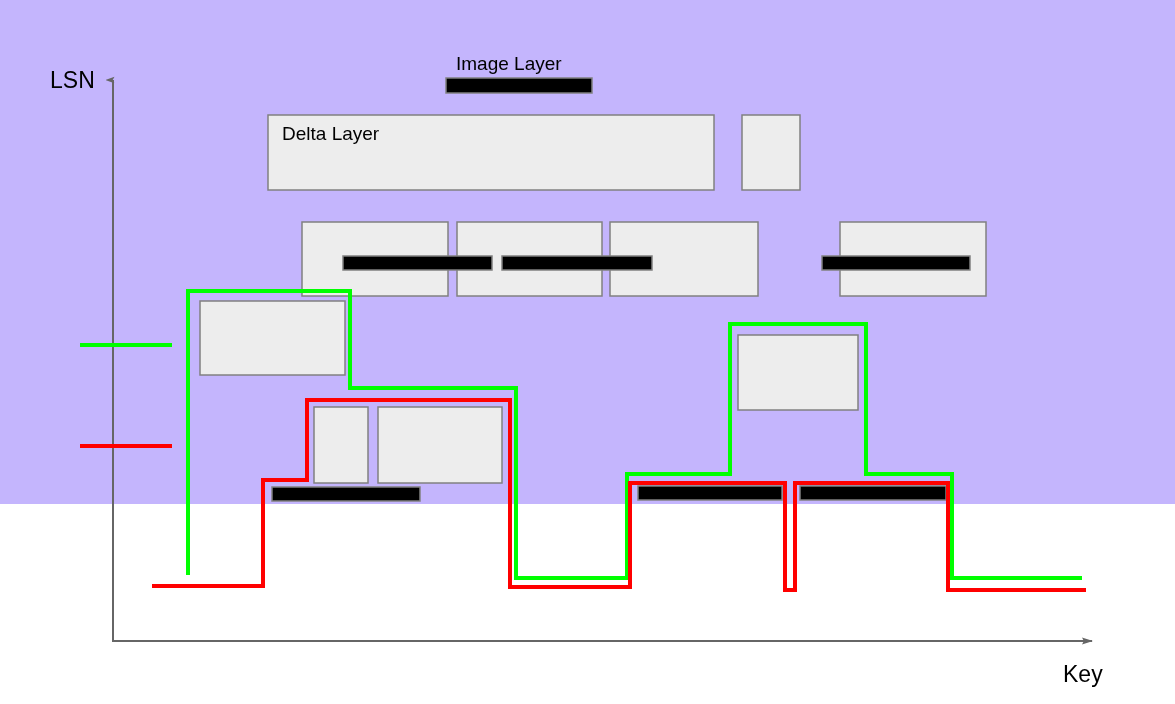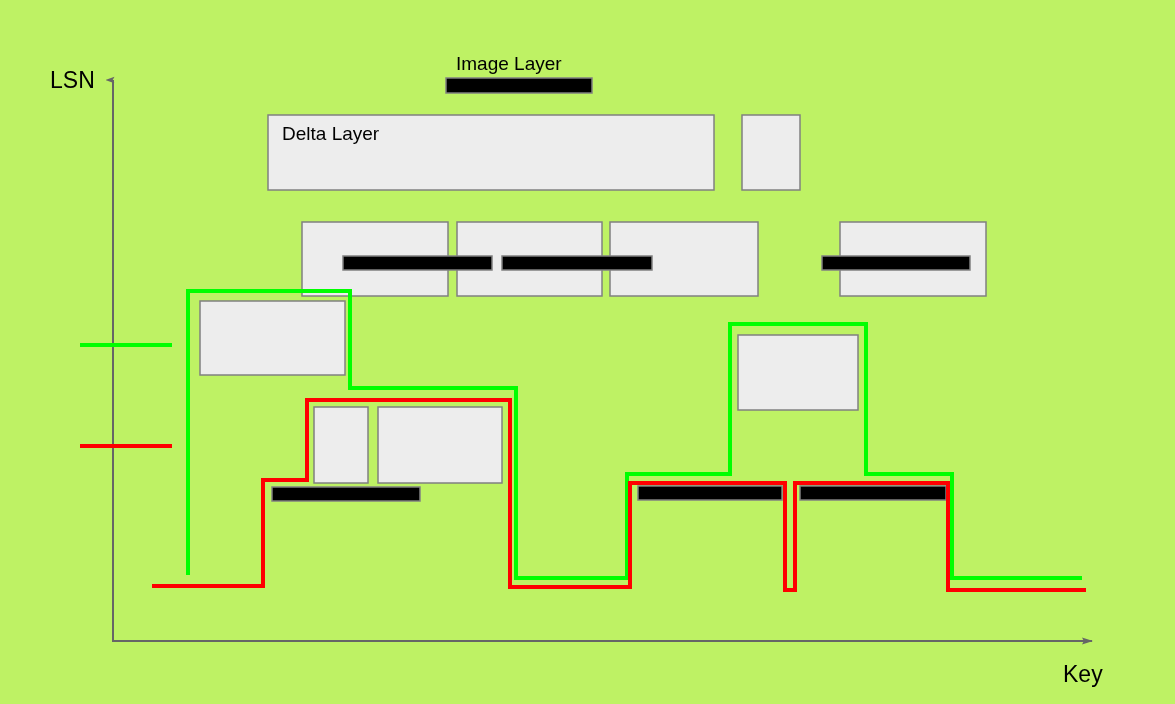--- a/index.html
+++ b/index.html
@@ -9,22 +9,22 @@
   }
   body {
     width: 1175px;
     height: 704px;
     font-family: "Liberation Sans", sans-serif;
     overflow: hidden;
   }
   #canvas {
     position: relative;
     width: 1175px;
-    height: 704px;
-    background: #bef264;
+    height: 504px;
+    background: #c4b5fd;
   }
   svg#diagram {
     position: absolute;
     left: 0;
     top: 0;
     width: 1175px;
     height: 704px;
   }
   .axis-label {
     font-family: "Liberation Sans", sans-serif;

